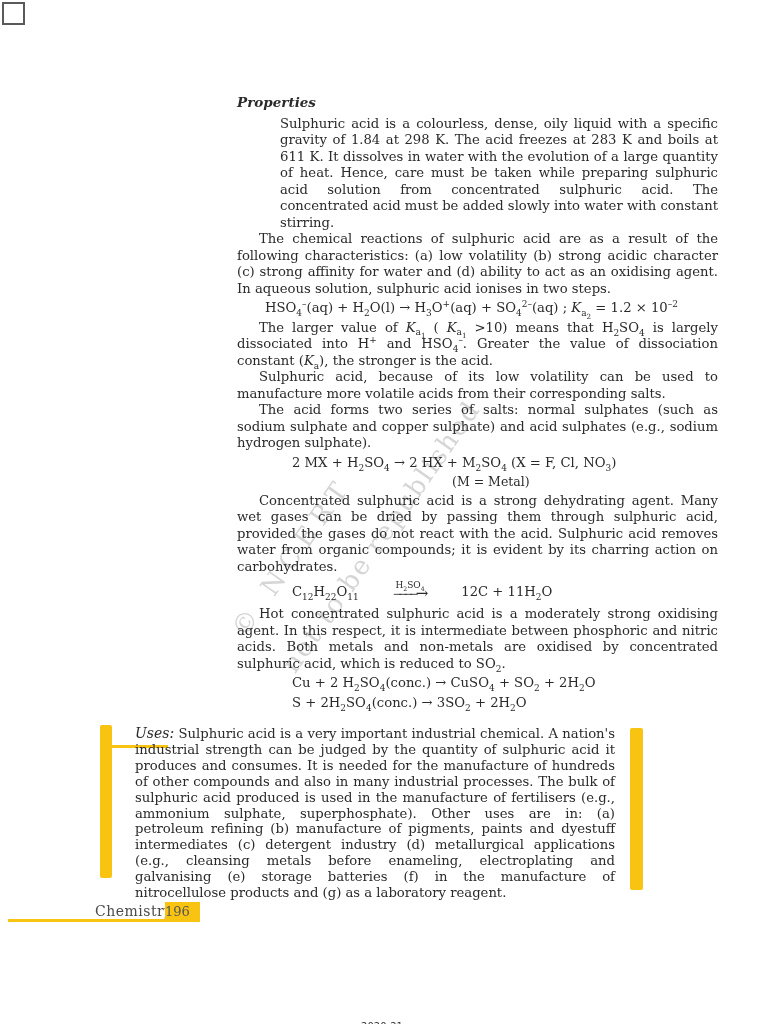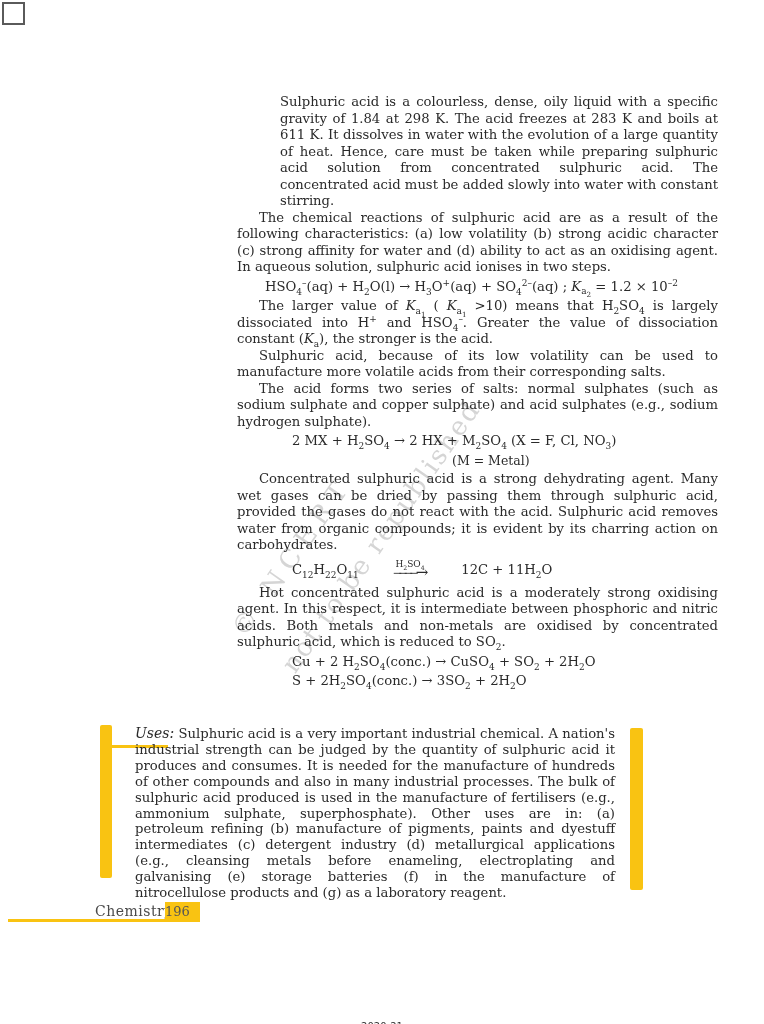--- a/index.html
+++ b/index.html
@@ -69,20 +69,21 @@
 <div class="page">
 
   <div class="corner-square"></div>
 
   <div class="watermark">
     <span class="wm1">© NCERT</span>
     <span class="wm2">not to be republished</span>
   </div>
 
   <div class="content">
+    <h3>Properties</h3>
     <p class="noindent">Sulphuric acid is a colourless, dense, oily liquid with a specific gravity of 1.84 at 298 K. The acid freezes at 283 K and boils at 611 K. It dissolves in water with the evolution of a large quantity of heat. Hence, care must be taken while preparing sulphuric acid solution from concentrated sulphuric acid. The concentrated acid must be added slowly into water with constant stirring.</p>
     <p>The chemical reactions of sulphuric acid are as a result of the following characteristics: (a) low volatility (b) strong acidic character (c) strong affinity for water and (d) ability to act as an oxidising agent. In aqueous solution, sulphuric acid ionises in two steps.</p>
     <div class="eq">HSO<sub>4</sub><sup>–</sup>(aq) + H<sub>2</sub>O(l) → H<sub>3</sub>O<sup>+</sup>(aq) + SO<sub>4</sub><sup>2–</sup>(aq) ; <i>K</i><sub>a<sub>2</sub></sub> = 1.2 × 10<sup>–2</sup></div>
     <p>The larger value of <i>K</i><sub>a<sub>1</sub></sub> ( <i>K</i><sub>a<sub>1</sub></sub> &gt;10) means that H<sub>2</sub>SO<sub>4</sub> is largely dissociated into H<sup>+</sup> and HSO<sub>4</sub><sup>–</sup>. Greater the value of dissociation constant (<i>K</i><sub>a</sub>), the stronger is the acid.</p>
     <p>Sulphuric acid, because of its low volatility can be used to manufacture more volatile acids from their corresponding salts.</p>
     <p>The acid forms two series of salts: normal sulphates (such as sodium sulphate and copper sulphate) and acid sulphates (e.g., sodium hydrogen sulphate).</p>
     <div class="eq eq-ind">2 MX + H<sub>2</sub>SO<sub>4</sub> → 2 HX + M<sub>2</sub>SO<sub>4</sub> (X = F, Cl, NO<sub>3</sub>)</div>
     <div class="eq-note">(M = Metal)</div>
     <p>Concentrated sulphuric acid is a strong dehydrating agent. Many wet gases can be dried by passing them through sulphuric acid, provided the gases do not react with the acid. Sulphuric acid removes water from organic compounds; it is evident by its charring action on carbohydrates.</p>
     <div class="eq-row">

